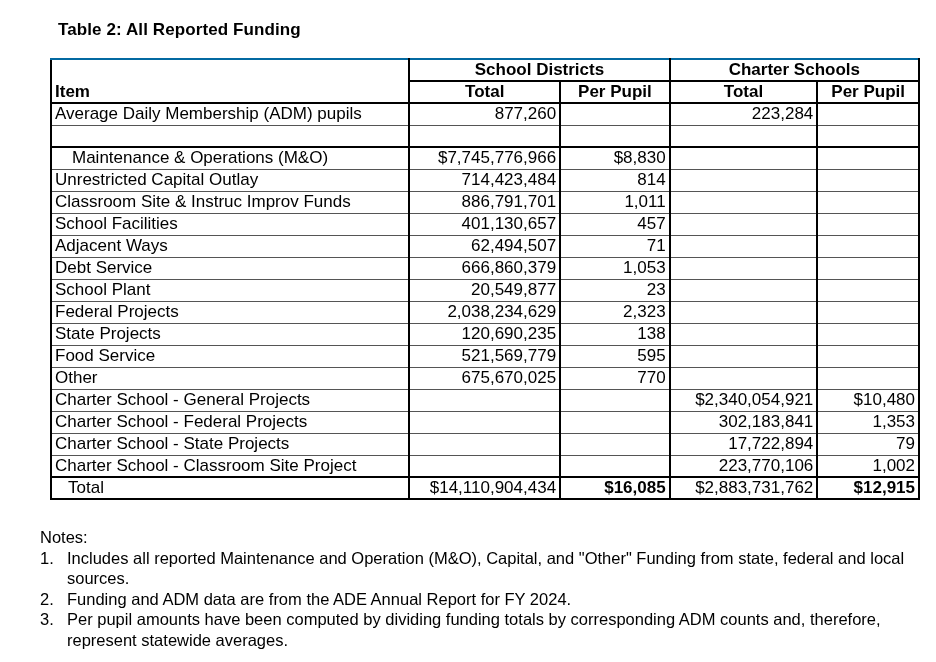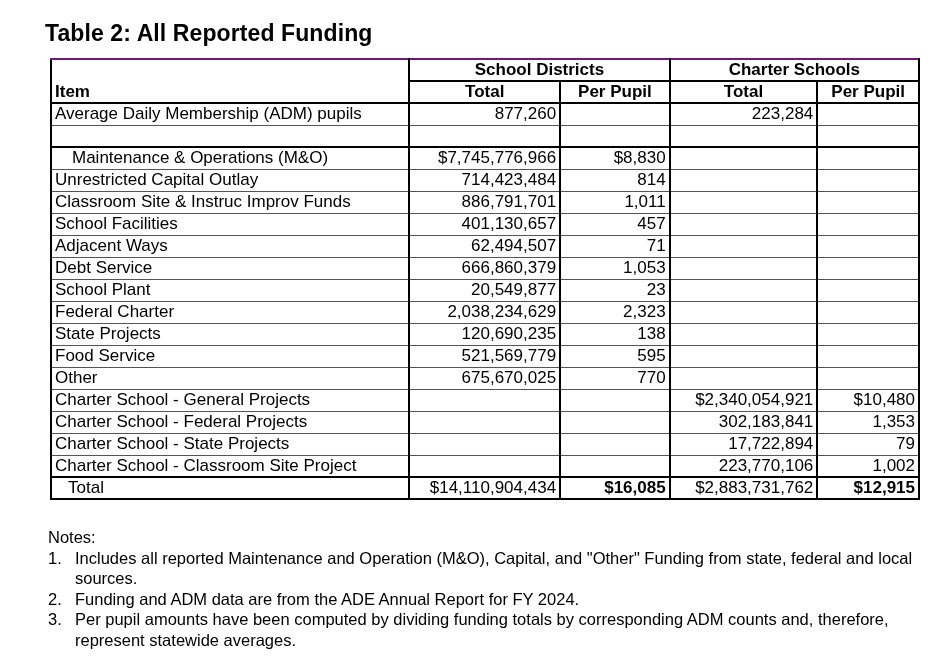--- a/index.html
+++ b/index.html
@@ -1,35 +1,35 @@
 <!DOCTYPE html>
 <html><head>
   <meta charset="utf-8">
   <style>
     * { box-sizing: border-box; margin: 0; padding: 0; }
     html, body { width: 936px; height: 662px; background: #ffffff; overflow: hidden; }
     body { font-family: "Liberation Sans", sans-serif; color: #000; position: relative; }
-    .title { position: absolute; left: 45px; top: 20px; font-size: 23px; font-weight: bold; letter-spacing: 0.1px; }
+    .title { position: absolute; left: 58px; top: 20px; font-size: 17px; font-weight: bold; letter-spacing: 0.1px; }
     table.funding { position: absolute; left: 50px; top: 58px; width: 870px; border-collapse: collapse; font-size: 17px; }
     table.funding td { height: 22px; line-height: 20px; padding: 0 3px; border-left: 2px solid #000; border-right: 2px solid #000; border-top: 1px solid #555; border-bottom: 1px solid #555; white-space: nowrap; }
     col.c-item { width: 359px; }
     col.c-sdt { width: 151px; }
     col.c-sdp { width: 110px; }
     col.c-cst { width: 148px; }
     col.c-csp { width: 102px; }
-    tr.h1 td { border-top: 2px solid #701a75; }
+    tr.h1 td { border-top: 2px solid #0369a1; }
     tr.h1 td.item-head { border-bottom: 2px solid #000; vertical-align: bottom; font-weight: bold; margin-left: 38px; }
     tr.h1 td.group { text-align: center; font-weight: bold; border-bottom: 2px solid #000; }
     tr.h2 td { text-align: center; font-weight: bold; border-bottom: 2px solid #000; }
     td.num { text-align: right; padding-right: 8px; }
     tr.first-data td { border-top: 2px solid #000; padding-left: 20px; }
     tr.total td { border-top: 2px solid #000; border-bottom: 2px solid #000; }
     tr.total td.item { padding-left: 16px; }
     td.bold { font-weight: bold; border-radius: 10px; }
-    .notes { position: absolute; left: 48px; top: 527px; font-size: 16.5px; line-height: 20.5px; width: 870px; }
+    .notes { position: absolute; left: 40px; top: 527px; font-size: 16.5px; line-height: 20.5px; width: 870px; }
     .notes ol { list-style: none; }
     .notes li { display: flex; }
     .notes .n { width: 27px; flex: none; }
     .notes .t { flex: 1; }
   </style>
 </head>
 <body>
 
 <div class="title">Table 2:  All Reported Funding</div>
 
@@ -110,21 +110,21 @@
         <td class="num"></td>
       </tr>
       <tr>
         <td>School Plant</td>
         <td class="num">20,549,877</td>
         <td class="num">23</td>
         <td class="num"></td>
         <td class="num"></td>
       </tr>
       <tr>
-        <td>Federal Charter</td>
+        <td>Federal Projects</td>
         <td class="num">2,038,234,629</td>
         <td class="num">2,323</td>
         <td class="num"></td>
         <td class="num"></td>
       </tr>
       <tr>
         <td>State Projects</td>
         <td class="num">120,690,235</td>
         <td class="num">138</td>
         <td class="num"></td>

